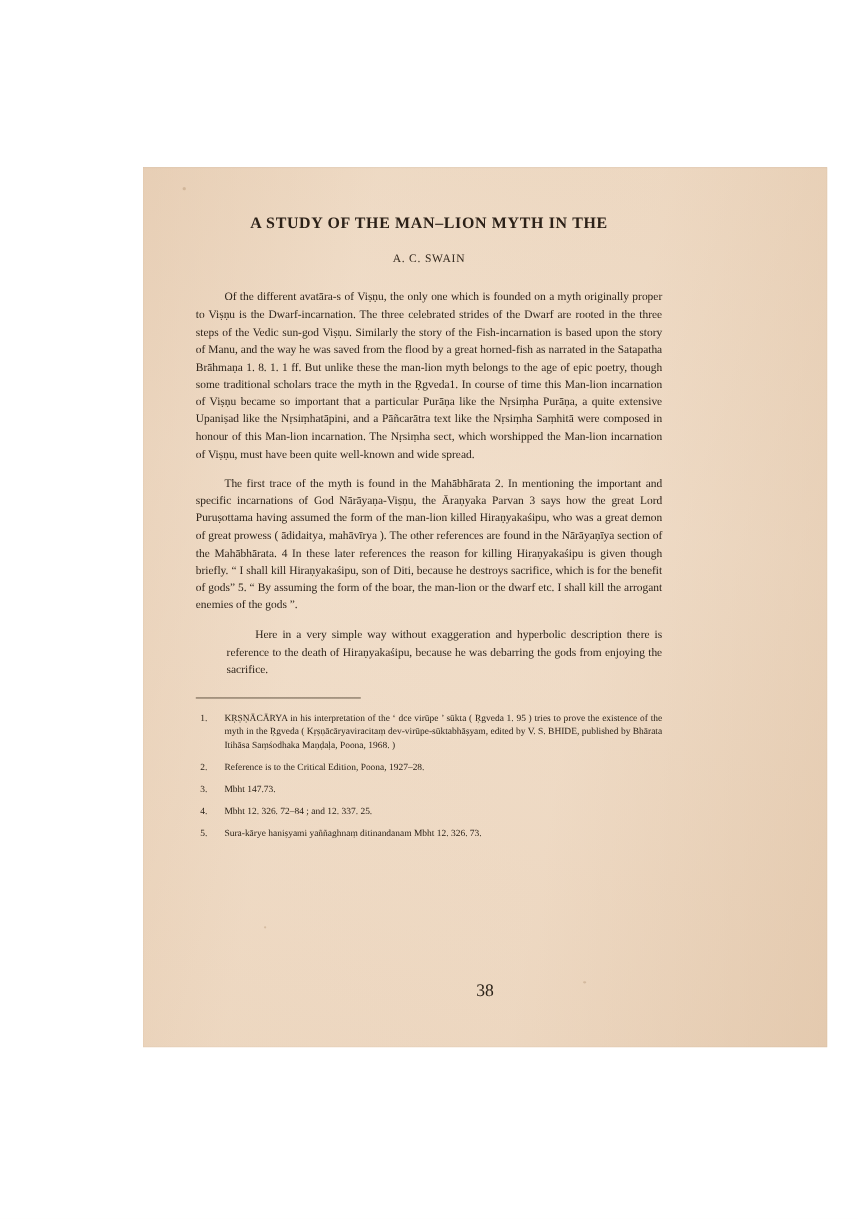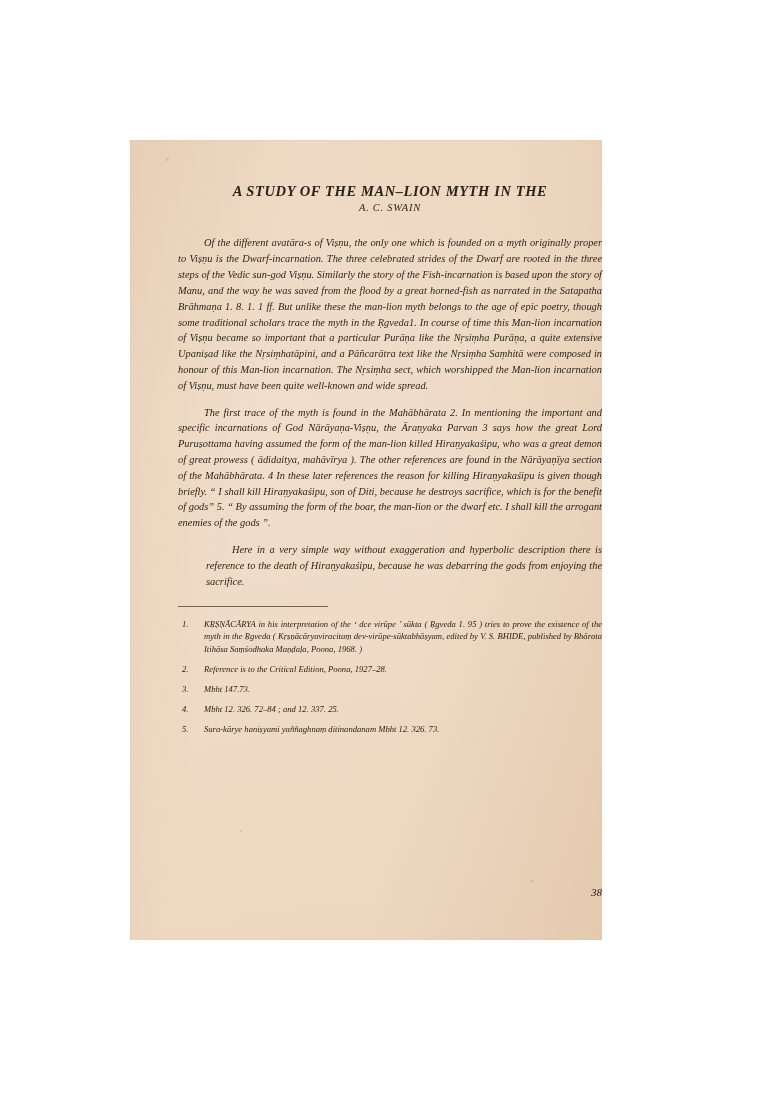--- a/index.html
+++ b/index.html
@@ -9,30 +9,29 @@
   }
   body {
     width: 780px;
     height: 1108px;
     overflow: hidden;
     font-family: "Liberation Serif", serif;
   }
   .page-scan {
     position: absolute;
     left: 130px;
-    top: 140px;
-    width: 472px;
+    top: 152px;
+    width: 622px;
     height: 800px;
     background: #f0ddc9;
     background-image:
       linear-gradient(100deg, rgba(226,198,170,0.55) 0%, rgba(243,226,207,0.15) 28%, rgba(238,217,195,0.25) 62%, rgba(222,193,163,0.6) 100%),
       linear-gradient(190deg, rgba(232,208,182,0.5) 0%, rgba(246,232,214,0.1) 40%, rgba(230,203,175,0.45) 100%);
     box-shadow: 0 0 1px rgba(160,130,100,0.4) inset;
     color: #2a2118;
-    font-style: italic;
   }
   .paper-inner {
     position: absolute;
     left: 48px;
     top: 40px;
     width: 424px;
   }
   .title {
     text-align: center;
     font-size: 14.5px;
@@ -40,20 +39,21 @@
     line-height: 1.55;
     margin: 0 0 0 0;
     color: #2c2118;
     font-family: "Liberation Serif", serif;
   }
   .title .line2 { display: block; }
   .author {
     text-align: center;
     font-size: 10.5px;
     letter-spacing: 0.7px;
+    margin-top: 16px;
     color: #33281d;
   }
   .body-text {
     margin-top: 22px;
     font-size: 10.4px;
     line-height: 1.52;
     text-align: justify;
     color: #281f16;
   }
   .para {
@@ -88,22 +88,22 @@
   }
   .note-body {
     flex: 1;
     text-align: justify;
   }
   .folio {
     position: absolute;
     left: 0;
     right: 0;
     bottom: 42px;
-    text-align: right;
-    font-size: 11px;
+    text-align: center;
+    font-size: 16px;
     color: #2b2218;
   }
   .speck {
     position: absolute;
     background: rgba(150,115,80,0.28);
     border-radius: 50%;
     pointer-events: none;
   }
 </style>
 </head>

